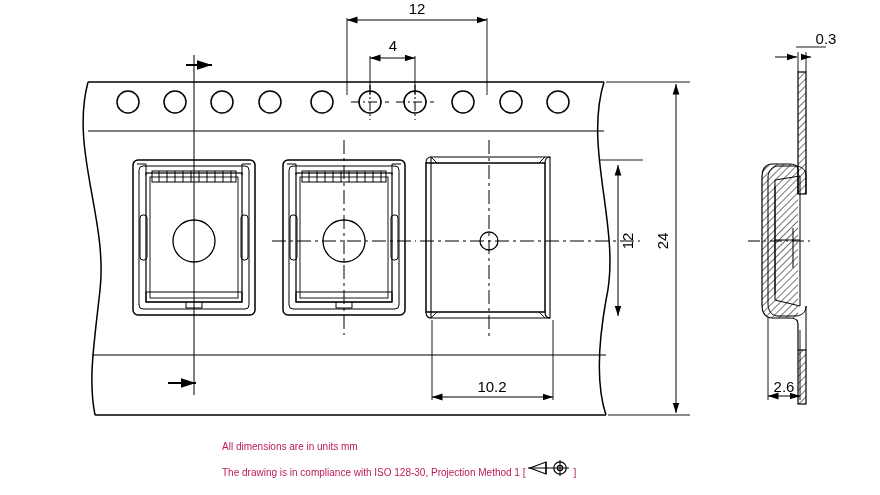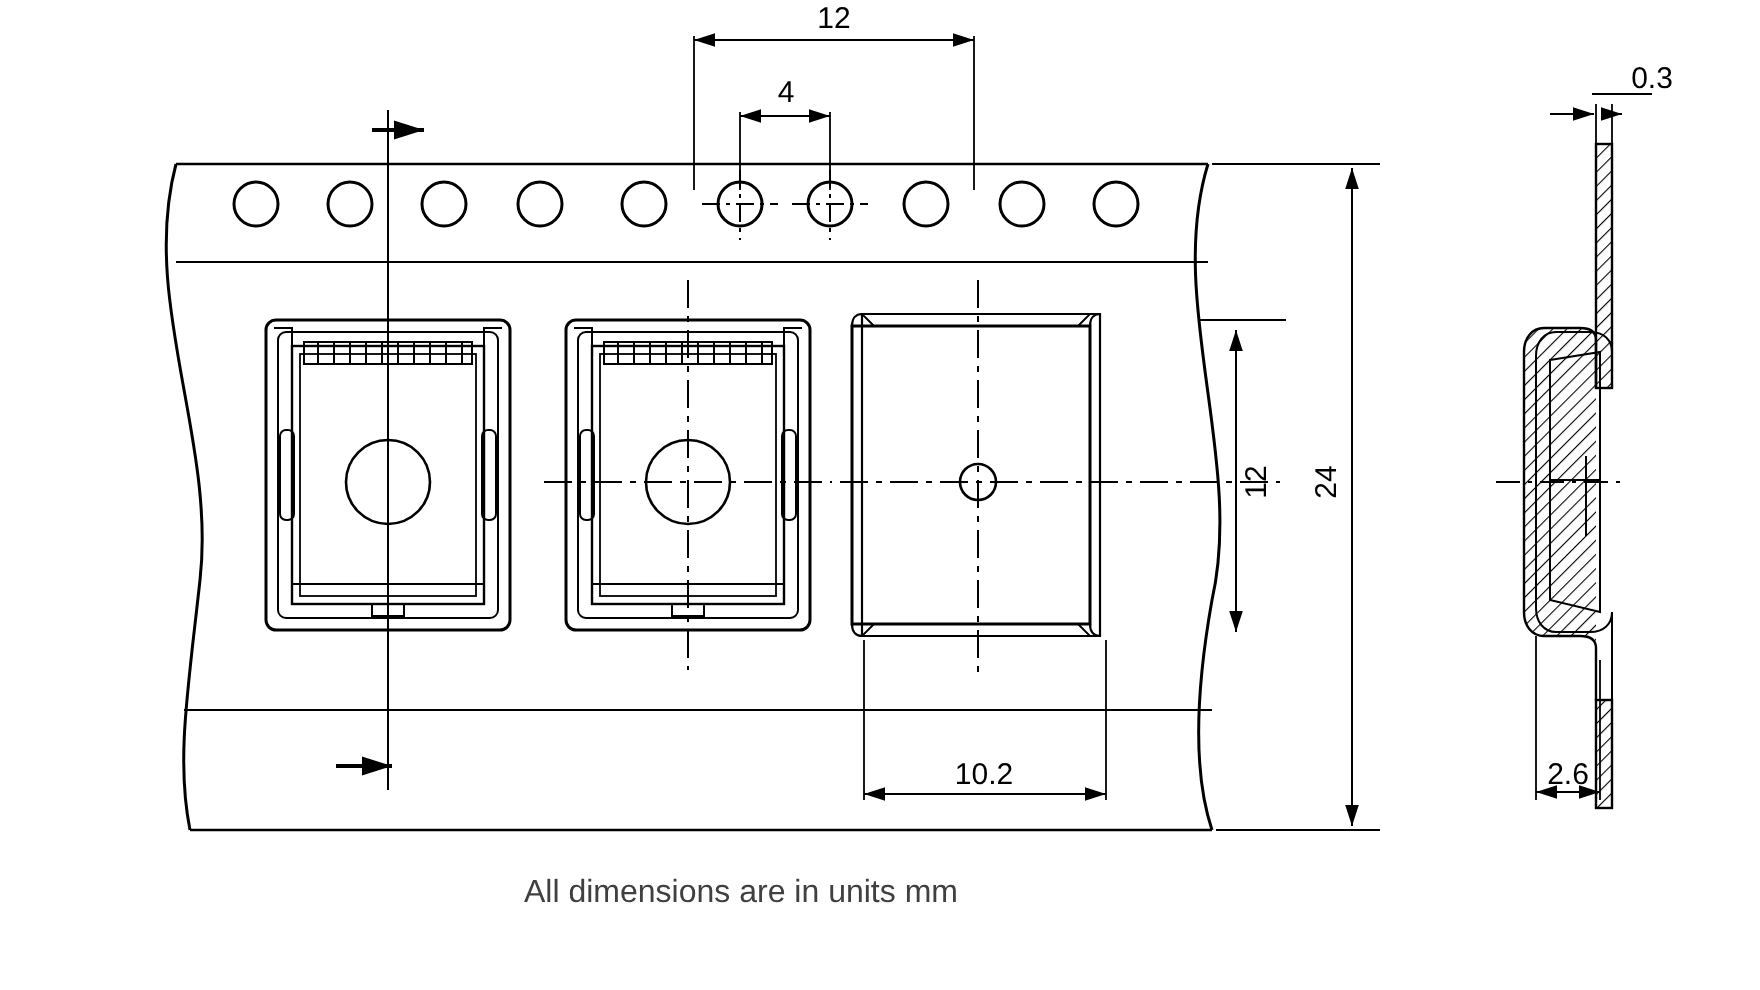--- a/index.html
+++ b/index.html
@@ -1,20 +1,20 @@
 <!DOCTYPE html>
 <html><head>
 <meta charset="utf-8">
 <style>
   html,body{margin:0;padding:0;background:#fff;}
   body{width:880px;height:495px;position:relative;overflow:hidden;
        font-family:"Liberation Sans",sans-serif;color:#000;}
   #drawing{position:absolute;left:0;top:0;width:880px;height:495px;}
   .notes{position:absolute;left:222px;top:434px;width:560px;}
-  .note-line{font-size:16px;line-height:25px;color:#404040;white-space:nowrap;margin-left:40px;}
+  .note-line{font-size:10px;line-height:25px;color:#be185d;white-space:nowrap;}
   .note-line.second{display:flex;align-items:center;gap:0;}
   .iso-sym{display:inline-block;vertical-align:middle;margin:0 1px;}
   text{font-family:"Liberation Sans",sans-serif;}
 </style>
 </head>
 <body>
 
 <svg id="drawing" viewBox="0 0 880 495">
   <defs>
     <marker id="arrR" markerWidth="11" markerHeight="8" refX="10.5" refY="4" orient="auto" markerUnits="userSpaceOnUse">
@@ -235,13 +235,27 @@
       <line x1="768" y1="318" x2="768" y2="400" stroke="#000" stroke-width="0.9"></line>
       <line x1="800" y1="330" x2="800" y2="400" stroke="#000" stroke-width="0.9"></line>
       <line x1="768" y1="396" x2="800" y2="396" stroke="#000" stroke-width="1" marker-start="url(#arrL)" marker-end="url(#arrR)"></line>
       <text x="784" y="392" font-size="15" text-anchor="middle">2.6</text>
     </g>
   </g>
 </svg>
 
 <div class="notes">
   <div class="note-line">All dimensions are in units mm</div>
+  <div class="note-line second">
+    <span>The drawing is in compliance with ISO 128-30, Projection Method 1 [</span>
+    <span class="iso-sym">
+      <svg width="46" height="18" viewBox="0 0 46 18">
+        <path d="M3,9 L19,3 L19,15 Z" fill="none" stroke="#000" stroke-width="1.2"></path>
+        <line x1="19" y1="3" x2="19" y2="15" stroke="#000" stroke-width="1.2"></line>
+        <line x1="1" y1="9" x2="42" y2="9" stroke="#000" stroke-width="1"></line>
+        <circle cx="33" cy="9" r="6.2" fill="none" stroke="#000" stroke-width="1.2"></circle>
+        <circle cx="33" cy="9" r="2.6" fill="none" stroke="#000" stroke-width="1.2"></circle>
+        <line x1="33" y1="1" x2="33" y2="17" stroke="#000" stroke-width="1"></line>
+      </svg>
+    </span>
+    <span>]</span>
+  </div>
 </div>
 
 </body></html>

